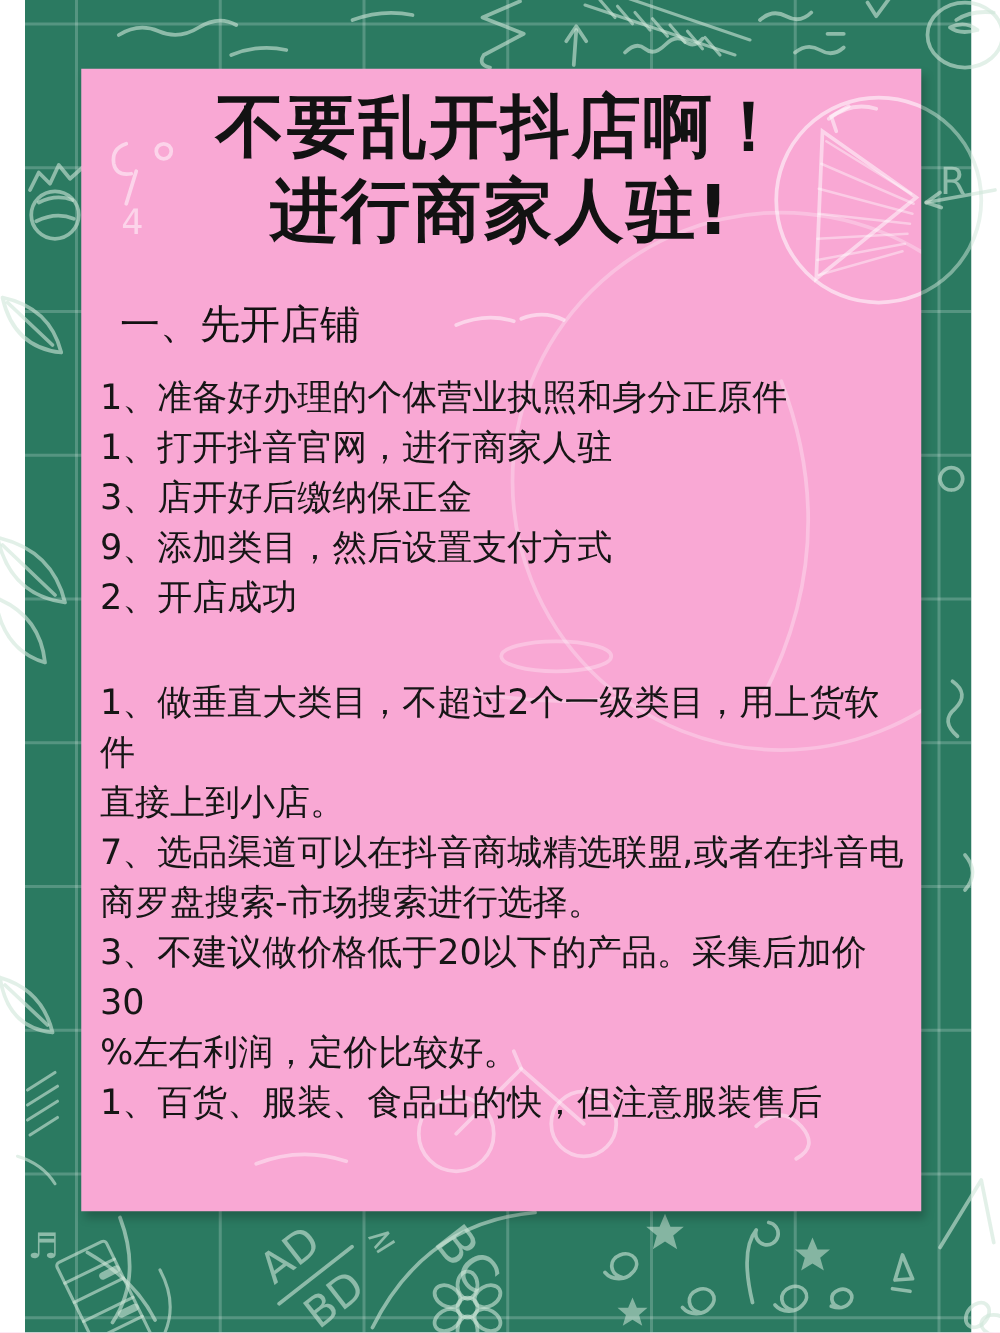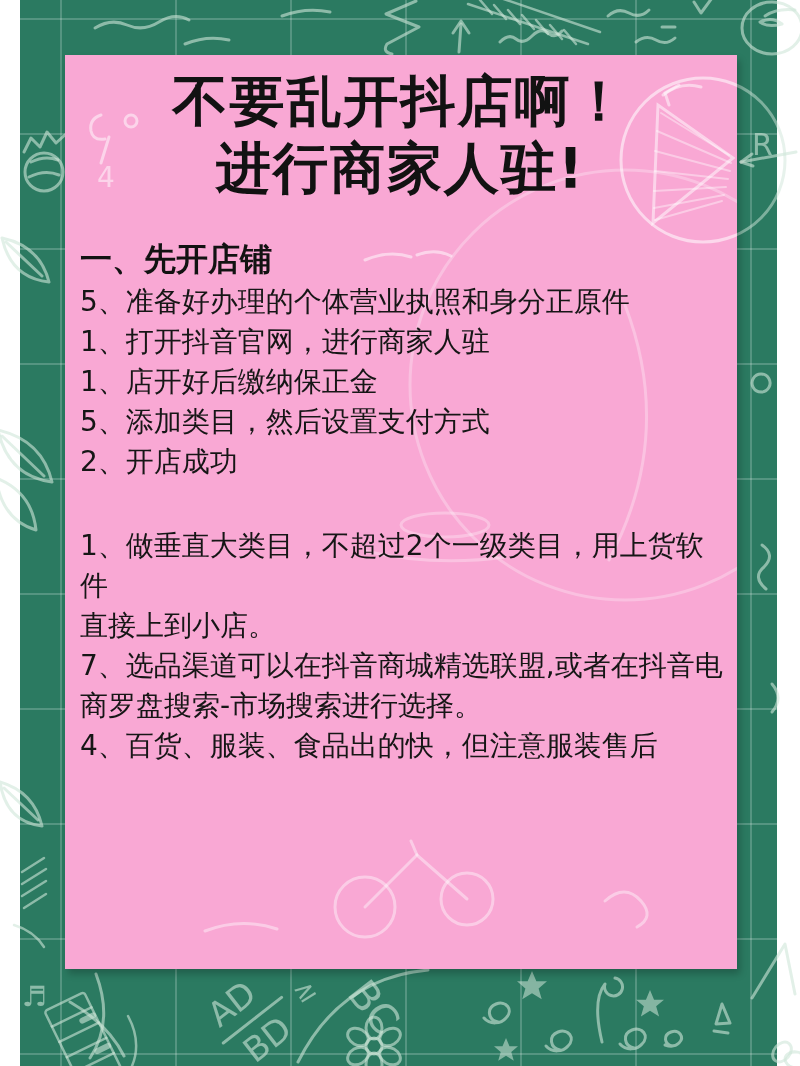--- a/index.html
+++ b/index.html
@@ -27,21 +27,21 @@
   .card-doodles{position:absolute;left:0;top:0;pointer-events:none;}
   .content{position:relative;padding:13px 8px 0 15px;color:#151515;}
   .title{
     margin:0;padding:0 8px 0 0;text-align:center;
     font-size:55px;line-height:67px;font-weight:900;letter-spacing:2px;
     color:#121212;
   }
   .sec{margin-top:34px;}
   .sec2{margin-top:44px;}
   .sec h2{
-    margin:0;font-size:32px;line-height:46px;font-weight:700;color:#121212;
+    margin:16px;font-size:32px;line-height:46px;font-weight:400;color:#121212;
   }
   .sec ul{margin:0;padding:0;list-style:none;}
   .sec li{
     font-size:28px;line-height:40px;font-weight:500;
     white-space:pre-line;color:#161616;
   }
   .chalk-text{fill:#cfe6d9;fill-opacity:0.6;}
 </style>
 </head>
 <body>
@@ -241,32 +241,34 @@
 
     <div class="content">
       <h1 class="title">
         <span>不要乱开抖店啊！</span><br>
         <span>进行商家人驻!</span>
       </h1>
 
       <section class="sec">
         <h2>一、先开店铺</h2>
         <ul>
-          <li>5、准备好办理的个体营业执照和身分正原件</li>
+          <li>1、准备好办理的个体营业执照和身分正原件</li>
           <li>1、打开抖音官网，进行商家人驻</li>
-          <li>1、店开好后缴纳保正金</li>
-          <li>5、添加类目，然后设置支付方式</li>
+          <li>3、店开好后缴纳保正金</li>
+          <li>9、添加类目，然后设置支付方式</li>
           <li>2、开店成功</li>
         </ul>
       </section>
 
       <section class="sec sec2">
         <ul>
           <li>1、做垂直大类目，不超过2个一级类目，用上货软件
 直接上到小店。</li>
           <li>7、选品渠道可以在抖音商城精选联盟,或者在抖音电
 商罗盘搜索-市场搜索进行选择。</li>
-          <li>4、百货、服装、食品出的快，但注意服装售后</li>
+          <li>3、不建议做价格低于20以下的产品。采集后加价30
+%左右利润，定价比较好。</li>
+          <li>1、百货、服装、食品出的快，但注意服装售后</li>
         </ul>
       </section>
     </div>
   </main>
 </div>
 
 </body></html>

